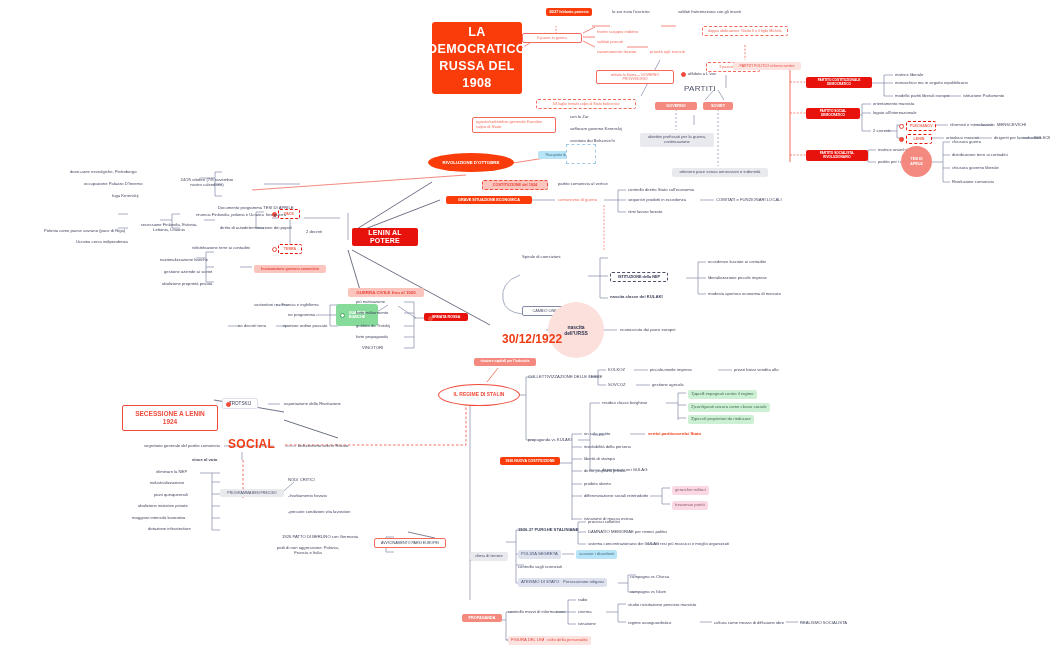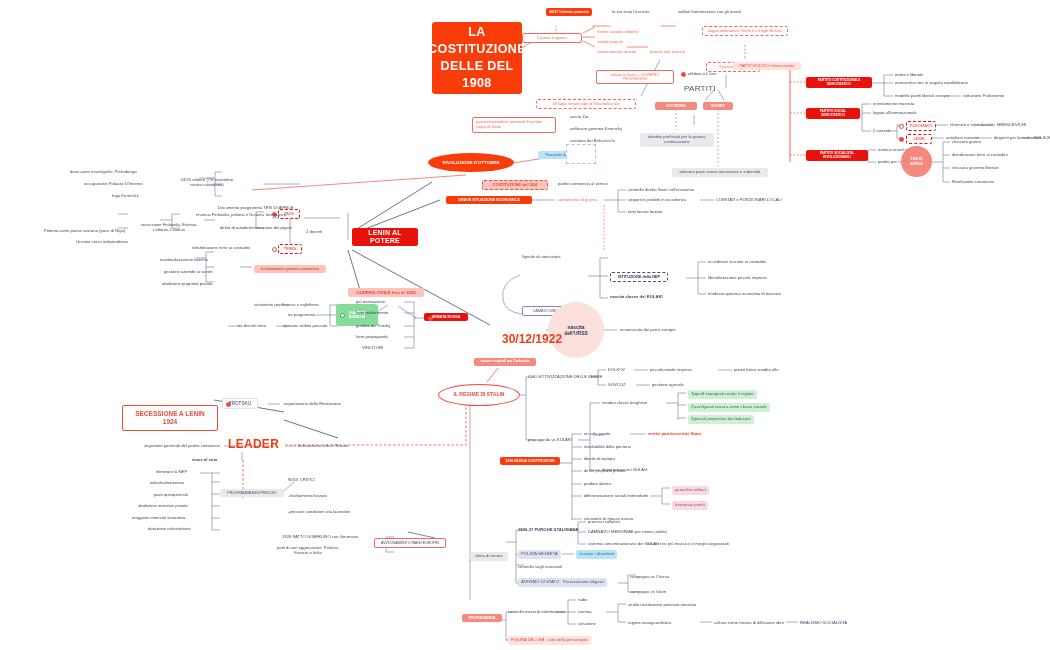--- a/index.html
+++ b/index.html
@@ -309,22 +309,22 @@
     <path d="M506,640 L540,640"></path>
   </g>
   <g stroke="#4a4f68" fill="none" stroke-width="0.8" stroke-dasharray="2,2">
     <path d="M470,560 L482,560"></path>
   </g>
 </svg>
 
 <div class="n title-main" style="left:432px;top:22px;width:90px;height:72px;">
   <div>
     <div>LA</div>
-    <div>COSTITUZIONE</div>
-    <div>DELLE DEL</div>
+    <div>DEMOCRATICO</div>
+    <div>RUSSA DEL</div>
     <div>1908</div>
   </div>
 </div>
 
 <div class="n box solid-orange" style="left:546px;top:8px;width:46px;font-size:3.6px;">
   <span>26/27 febbraio proteste</span></div>
 <div class="n txt" style="left:612px;top:10px;">lo zar invia l'esercito</div>
 <div class="n txt" style="left:678px;top:10px;">soldati fraternizzano con gli insorti</div>
 
 <div class="n box outline-red" style="left:522px;top:33px;width:60px;font-size:3.8px;">
@@ -501,21 +501,21 @@
         <div>SECESSIONE A LENIN</div>
         <div>1924</div>
       </div>
     </div>
 
 <div class="n box outline-red" style="left:222px;top:398px;width:36px;font-size:4.6px;color:#3a3f5c;border:1px solid #dfe2ec;">
   <span>TROTSKIJ</span></div>
 <span class="bullet rf" style="left:226px;top:401.5px;"></span>
 <div class="n txt" style="left:284px;top:402px;">esportazione della Rivoluzione</div>
 
-<div class="n bigred" style="left:228px;top:438px;font-size:12px;letter-spacing:.3px;">LEADER</div>
+<div class="n bigred" style="left:228px;top:438px;font-size:12px;letter-spacing:.3px;">SOCIAL</div>
 <div class="n txt" style="left:298px;top:444px;">bolscevismo solo in Russia</div>
 <div class="n txt" style="left:144px;top:444px;">segretario generale del partito comunista</div>
 <div class="n txt" style="left:192px;top:458px;font-weight:bold;">vince al voto</div>
 
 <div class="n box grey-chip" style="left:220px;top:489px;width:64px;font-size:3.6px;">
   <span>PROGRAMMA BEN PRECISO</span></div>
 <div class="n txt" style="left:156px;top:470px;">eliminare la NEP</div>
 <div class="n txt" style="left:150px;top:481px;">industrializzazione</div>
 <div class="n txt" style="left:154px;top:493px;">piani quinquennali</div>
 <div class="n txt" style="left:138px;top:504px;">abolizione iniziative private</div>

